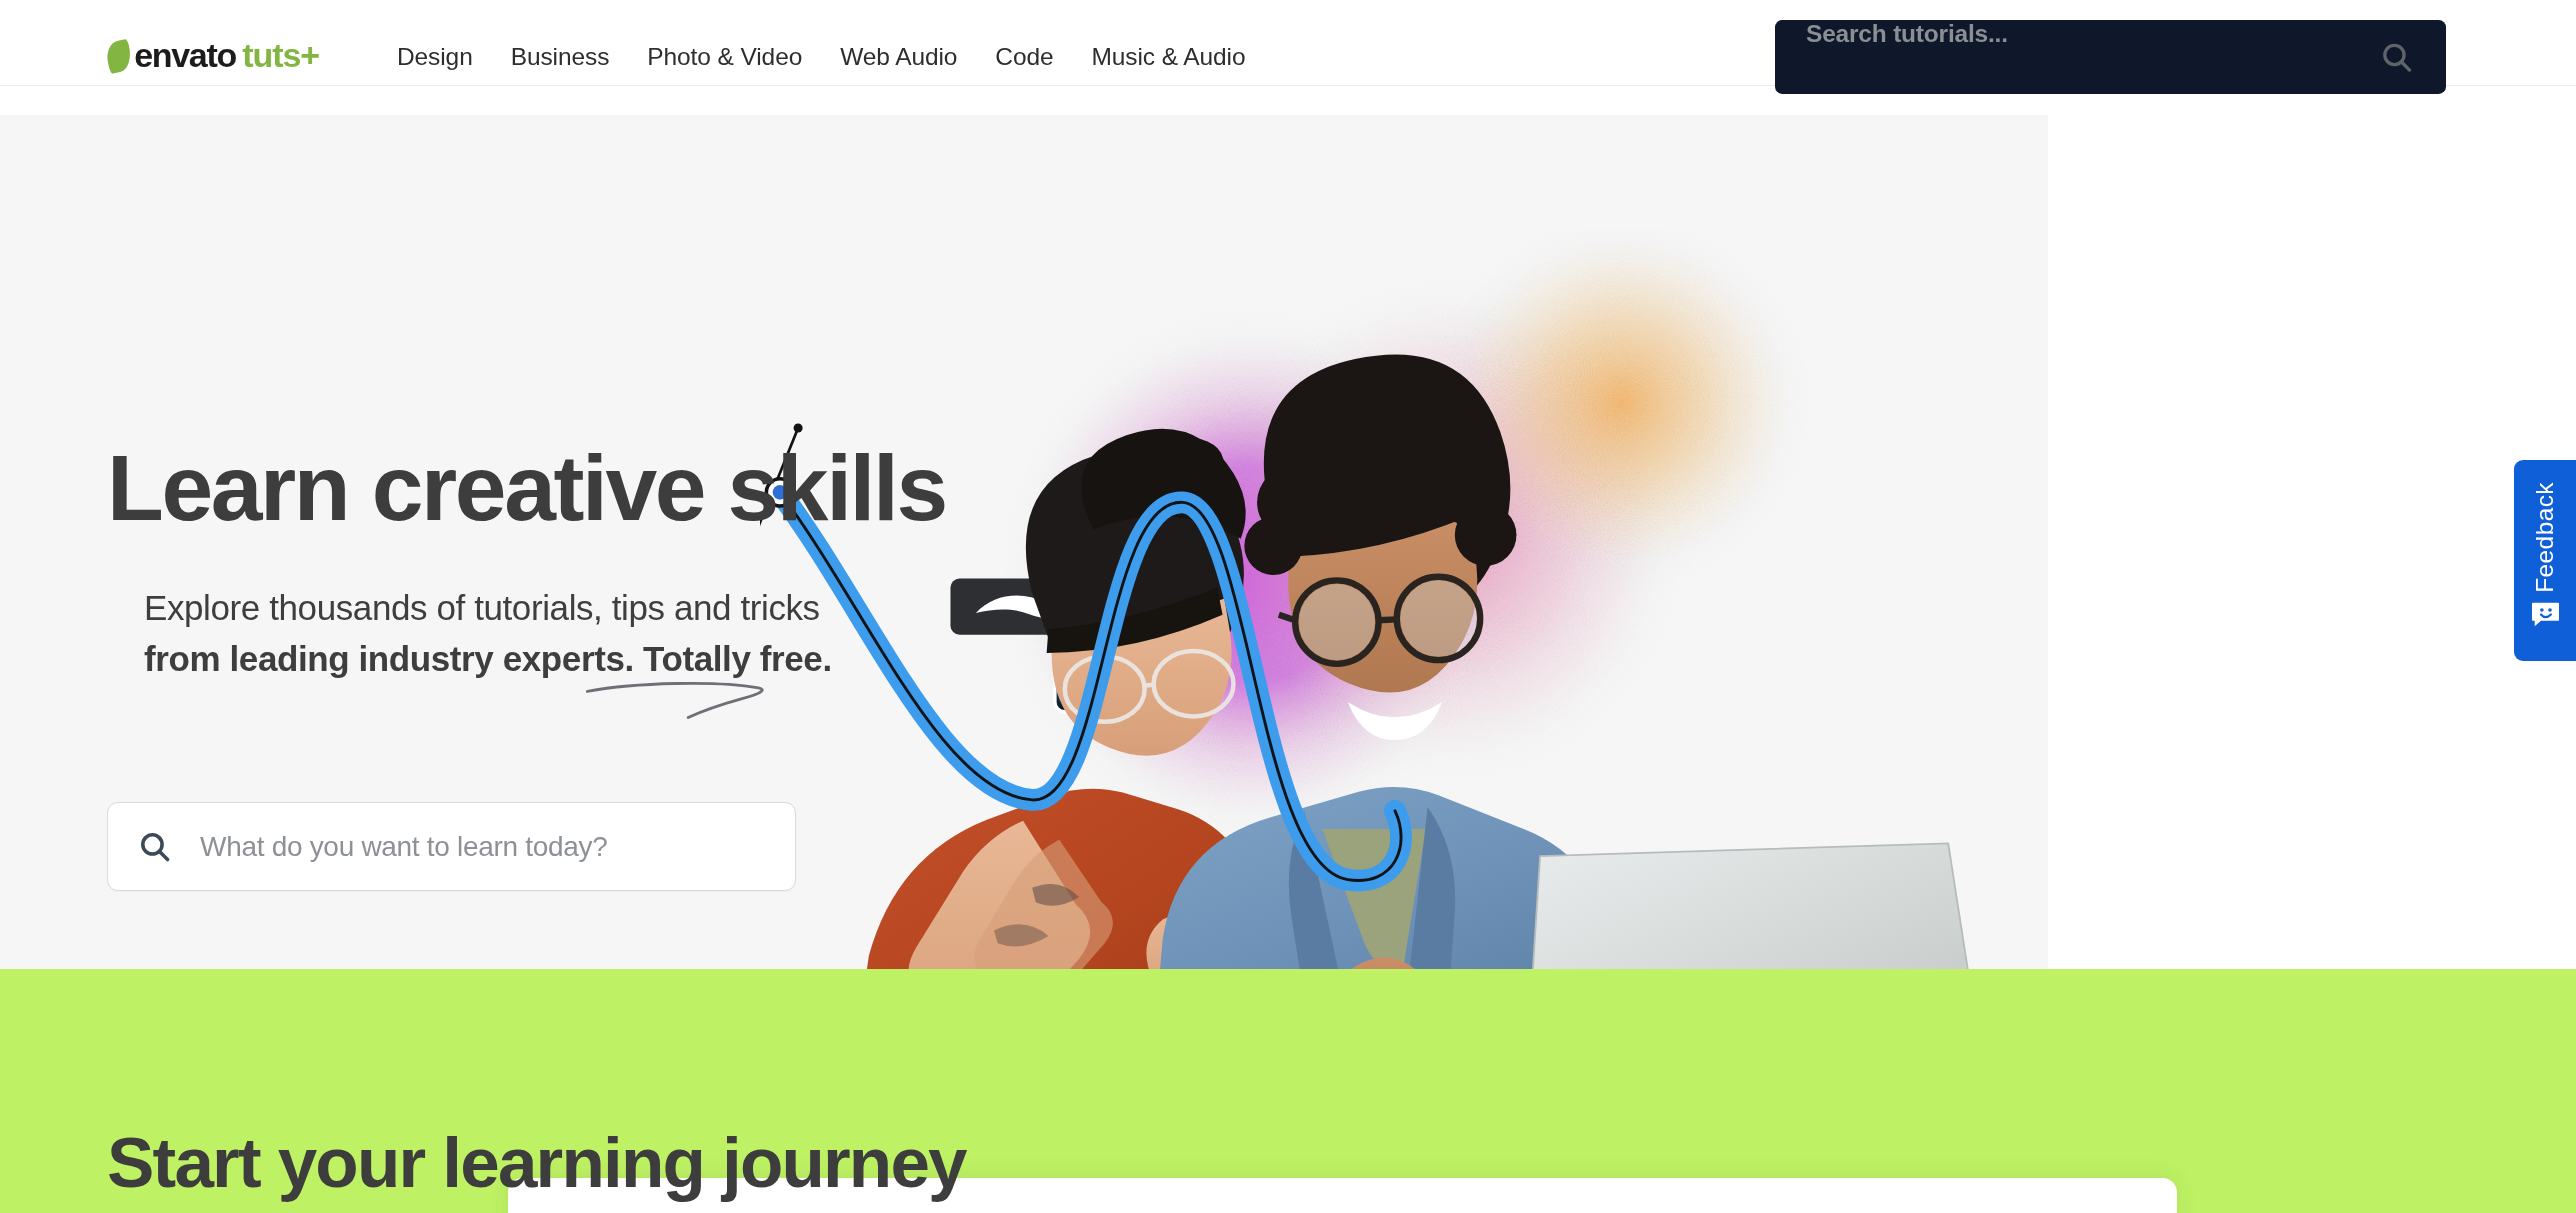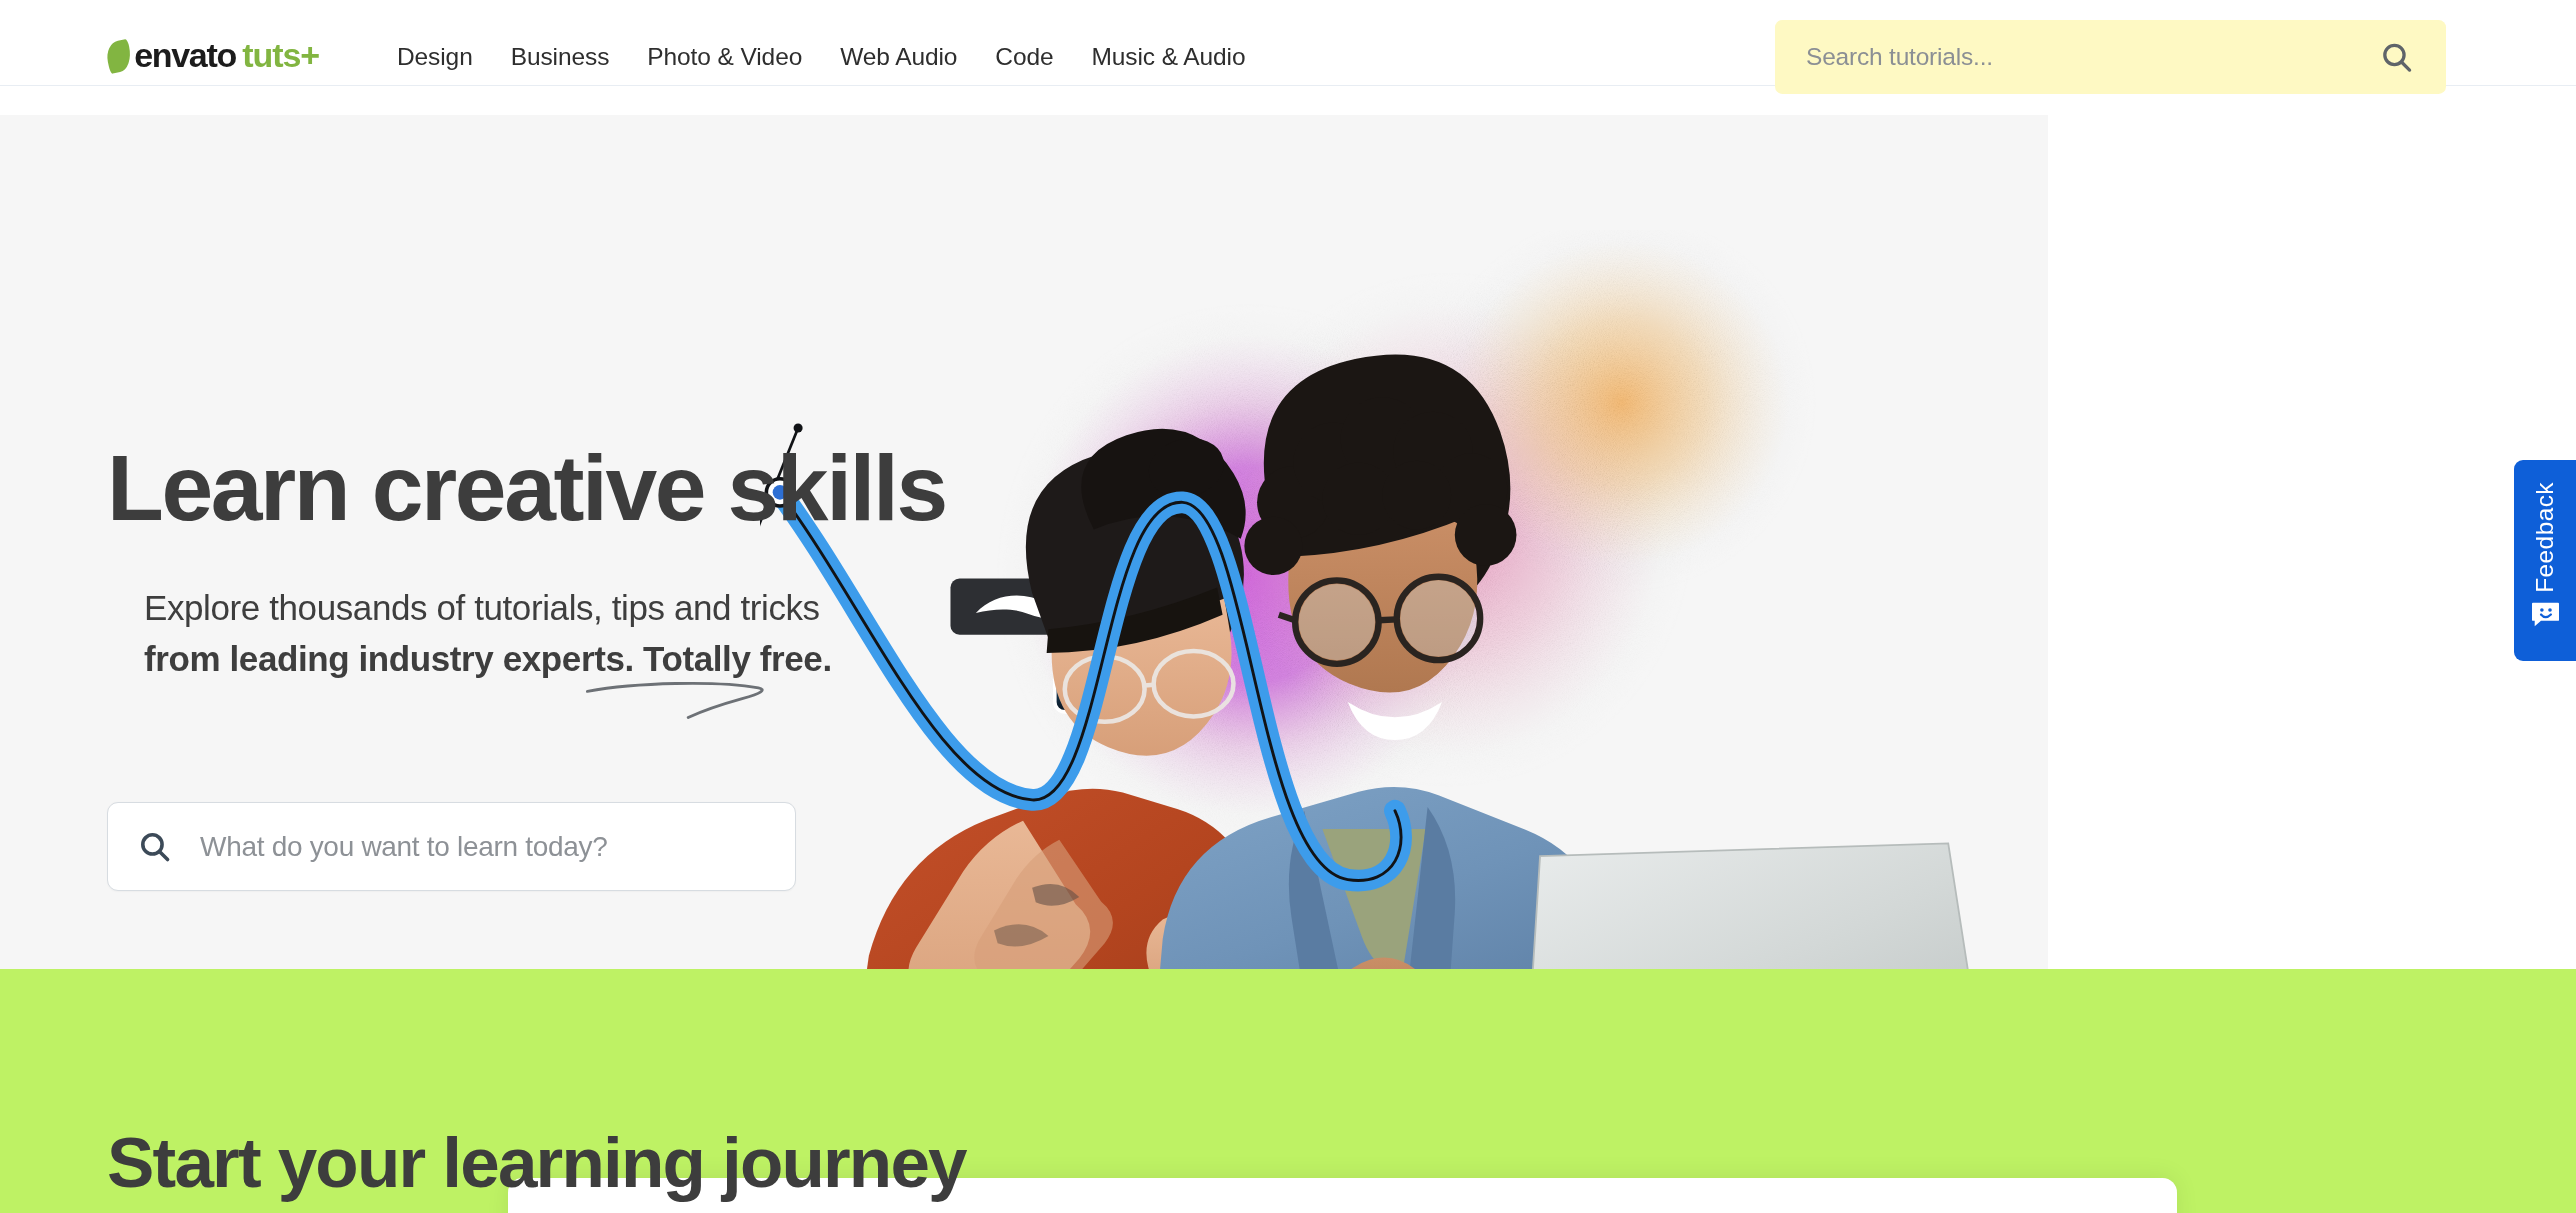--- a/index.html
+++ b/index.html
@@ -49,22 +49,22 @@
   .nav a{
     font-size:24.5px; color:#2e2e2e; text-decoration:none;
     padding:0 19px; line-height:1; white-space:nowrap;
     letter-spacing:-0.1px;
   }
   .nav a:first-child{ padding-left:0; }
 
   .header-search{
     position:absolute; right:130px; top:20px;
     width:671px; height:74px;
-    background:#fef9c3; border-radius:7.3px;
-    display:flex; align-items:center;
+    background:#0f172a; border-radius:7.3px;
+    display:flex; align-items:flex-start;font-weight:bold;
   }
   .header-search .hs-text{
     margin-left:31px; font-size:24.5px; color:#8b8f94;
     letter-spacing:-0.2px;
   }
   .hs-icon{
     position:absolute; right:33px; top:50%; transform:translateY(-50%);
     width:33px; height:33px;
   }
 

